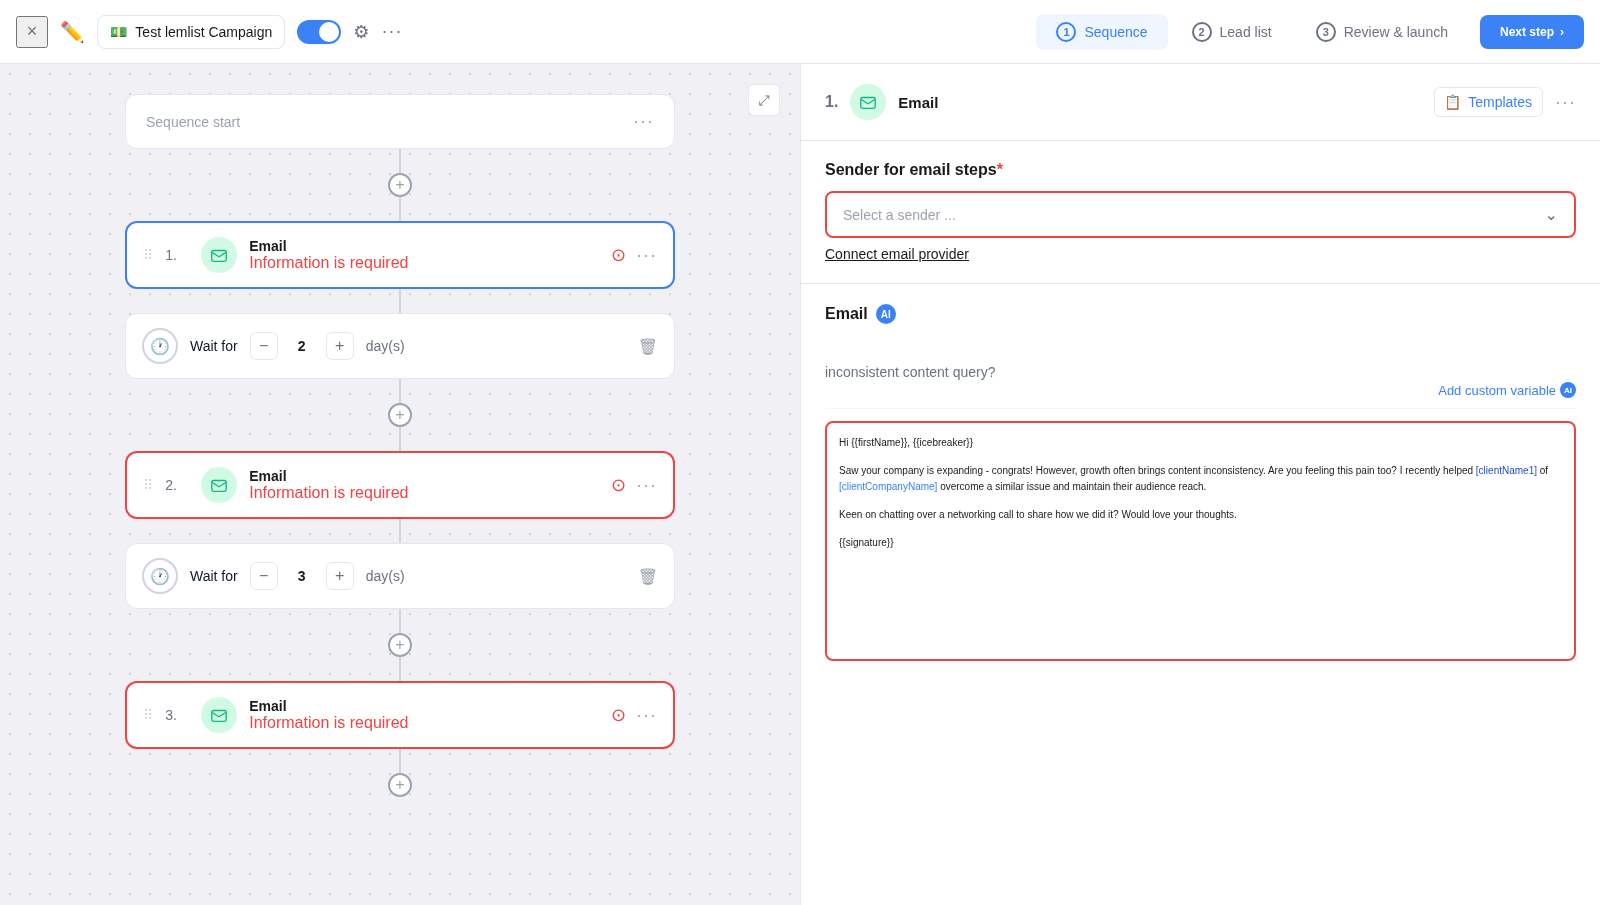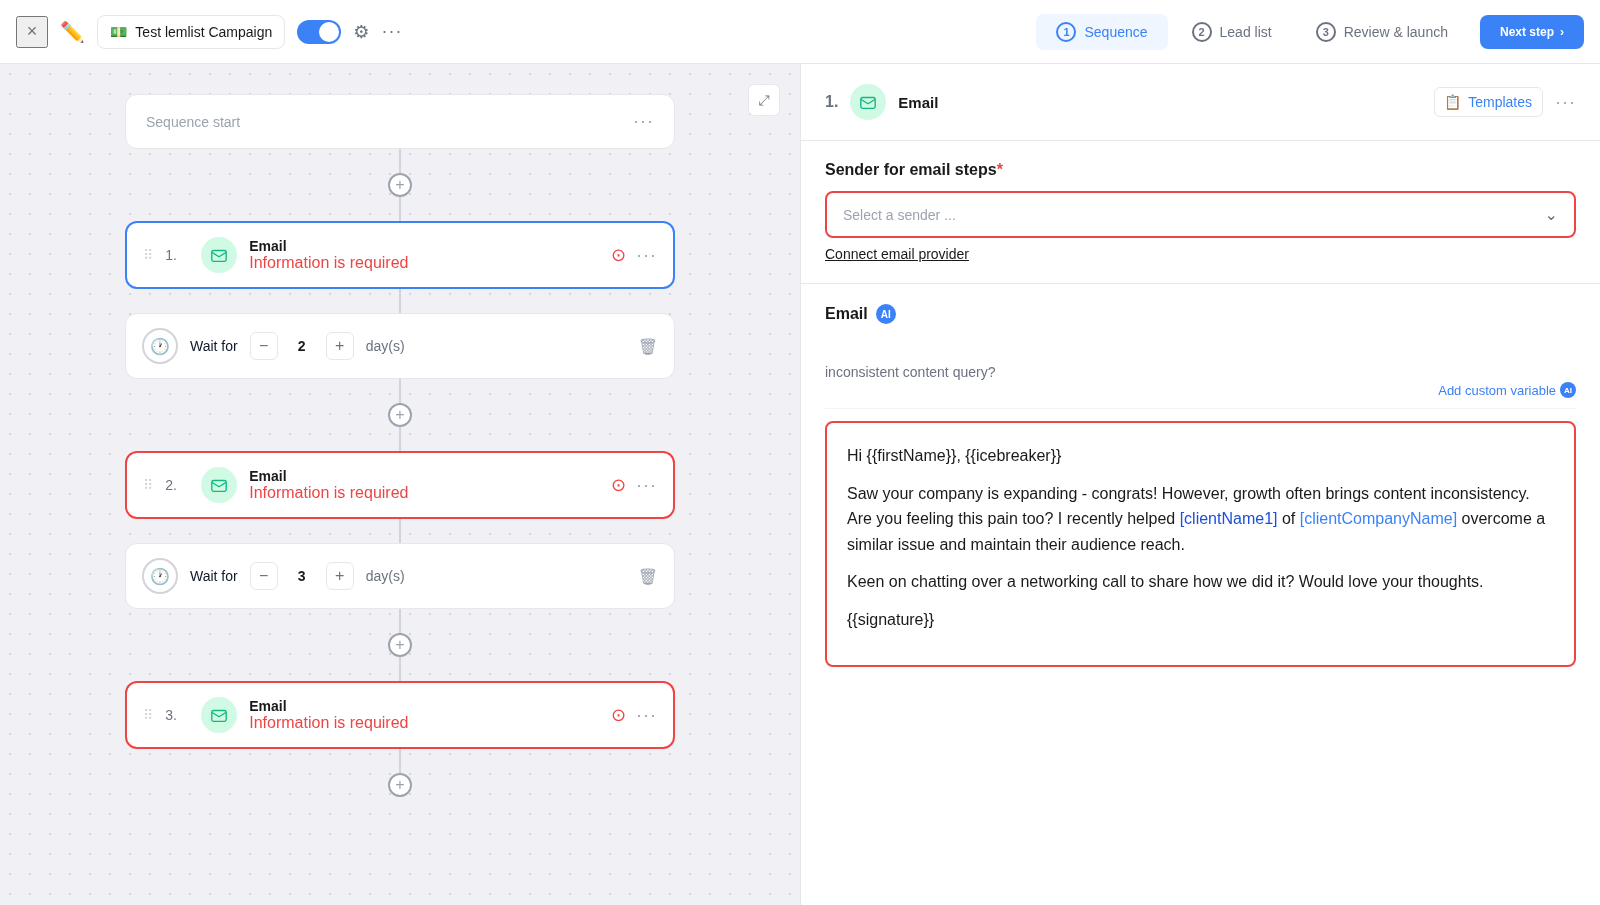--- a/index.html
+++ b/index.html
@@ -81,21 +81,21 @@
     .chevron-icon { color: #6b7280; font-size: 16px; }
     .connect-link { color: #1a1a1a; font-size: 14px; cursor: pointer; text-decoration: underline; margin-top: 8px; display: inline-block; }
 
     
     .email-section { padding: 20px 24px; }
     .email-section-title { font-size: 16px; font-weight: 600; margin-bottom: 12px; display: flex; align-items: center; gap: 8px; }
     .ai-badge { width: 20px; height: 20px; border-radius: 50%; background: #3b82f6; display: flex; align-items: center; justify-content: center; font-size: 10px; color: #fff; font-weight: 700; }
     .subject-row { display: flex; align-items: center; justify-content: space-between; padding: 10px 0; border-bottom: 1px solid #f3f4f6; }
     .subject-text { font-size: 14px; color: #6b7280; }
     .custom-var-link { color: #3b82f6; font-size: 13px; cursor: pointer; display: flex; align-items: center; gap: 4px; margin-top: 36px; }
-    .email-body { border: 2px solid #ef4444; border-radius: 8px; padding: 20px; margin-top: 12px; min-height: 240px; font-size: 16px; line-height: 1.6; color: #1a1a1a; }
+    .email-body { border: 2px solid #ef4444; border-radius: 8px; padding: 12px; margin-top: 12px; min-height: 240px; font-size: 10px; line-height: 1.6; color: #1a1a1a; }
     .email-body p { margin-bottom: 12px; }
     .var-red { color: #1d4ed8; }
     .var-blue { color: #3b82f6; }
   </style>
 </head>
 <body>
 
 <div class="header">
   <div class="header-left">
     <button class="close-btn">×</button>

